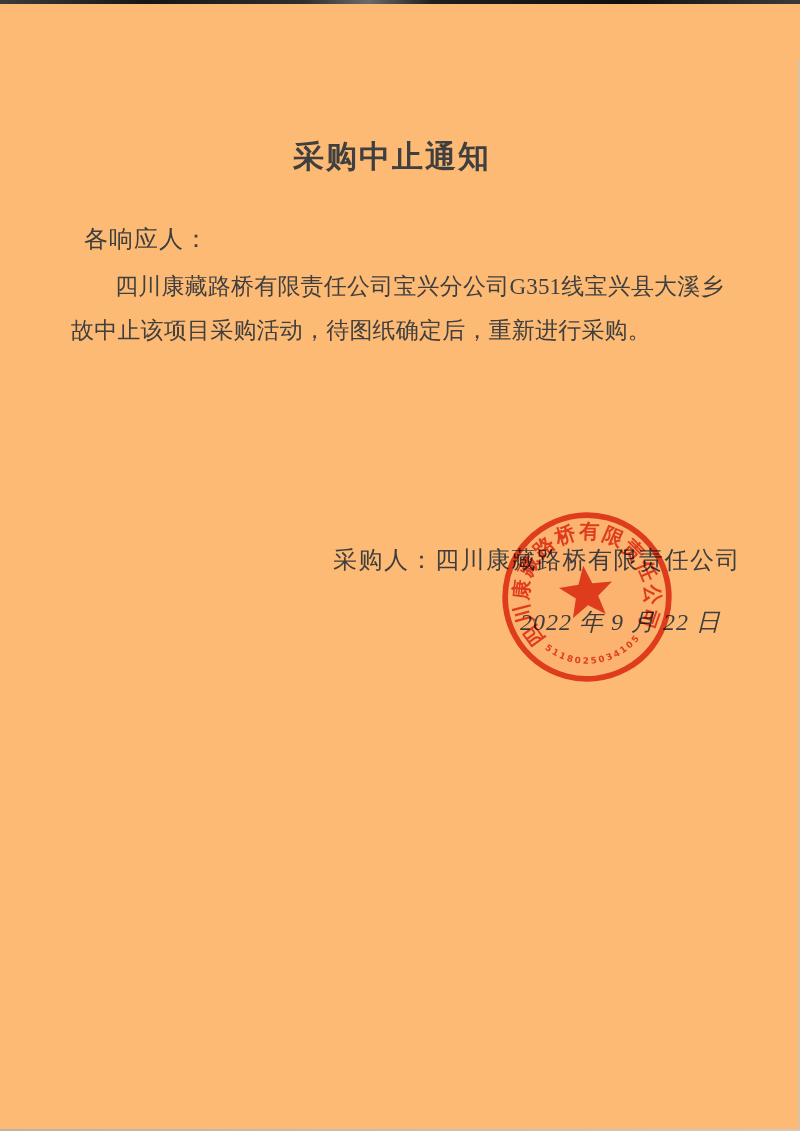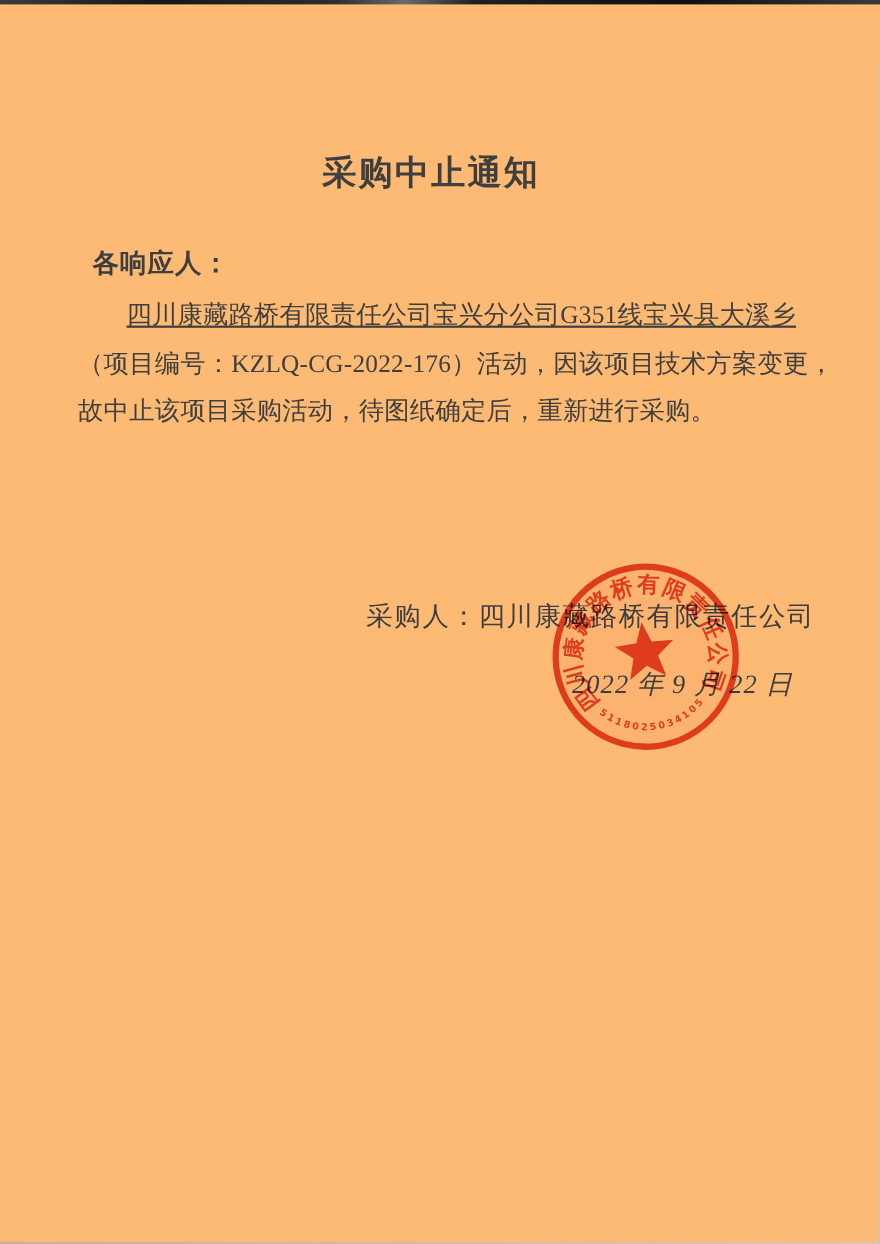--- a/index.html
+++ b/index.html
@@ -21,28 +21,28 @@
     position:absolute; top:60px; right:0; width:2px; height:1071px;
     background:#bcc5cf; opacity:.5;
   }
   .title {
     position:absolute; top:136px; left:0; width:100%; margin:0;
     text-align:center; font-size:31px; font-weight:700;
     letter-spacing:2px; transform:translateX(-8px); color:#3f3f3f;
   }
   .salutation {
     position:absolute; left:84px; top:223px;
-    font-size:24px; letter-spacing:1px;font-weight:bold;
+    font-size:24px; letter-spacing:1px;
   }
   .body-block {
     position:absolute; left:71px; top:265px; width:700px;
     font-size:23px; line-height:43.6px; letter-spacing:0.2px; color:#3f3f3f;
   }
   .body-line { white-space:nowrap; }
-  .body-line.indent { text-indent:44px;text-decoration:underline; }
+  .body-line.indent { text-indent:44px; }
   .purchaser {
     position:absolute; left:333px; top:544px;
     font-size:24px; letter-spacing:1.5px; white-space:nowrap;
   }
   .date-line {
     position:absolute; left:520px; top:606px;
     font-size:24px; letter-spacing:1px; white-space:nowrap;font-style:italic;
   }
   .seal {
     position:absolute; left:499px; top:509px; width:176px; height:176px;
@@ -65,21 +65,20 @@
   <div class="scan-edge-top"></div>
   <div class="scan-edge-bottom"></div>
   <div class="scan-edge-right"></div>
 
   <h1 class="title">采购中止通知</h1>
 
   <div class="salutation">各响应人：</div>
 
   <div class="body-block">
     <div class="body-line indent">四川康藏路桥有限责任公司宝兴分公司G351线宝兴县大溪乡</div>
-    <div class="body-line">（项目编号：KZLQ-CG-2022-176）活动，因该项目技术方案变更，</div>
     <div class="body-line">故中止该项目采购活动，待图纸确定后，重新进行采购。</div>
   </div>
 
   <div class="purchaser"><span>采购人：</span><span>四川康藏路桥有限责任公司</span></div>
 
   <div class="date-line">2022 年 9 月 22 日</div>
 
   <svg class="seal" viewBox="0 0 200 200" xmlns="http://www.w3.org/2000/svg">
     <circle class="seal-ring" cx="100" cy="100" r="93" stroke="#dd3a28"></circle>
     <path id="sealTopArc" d="M 48.7 143.1 A 67 67 0 1 1 151.3 143.1" fill="none"></path>

